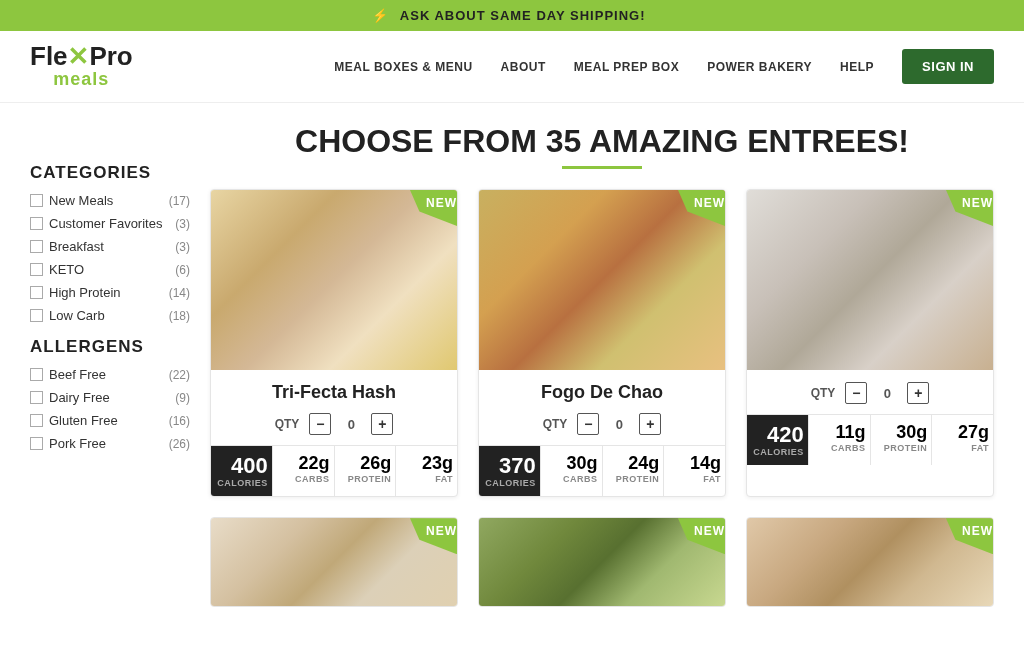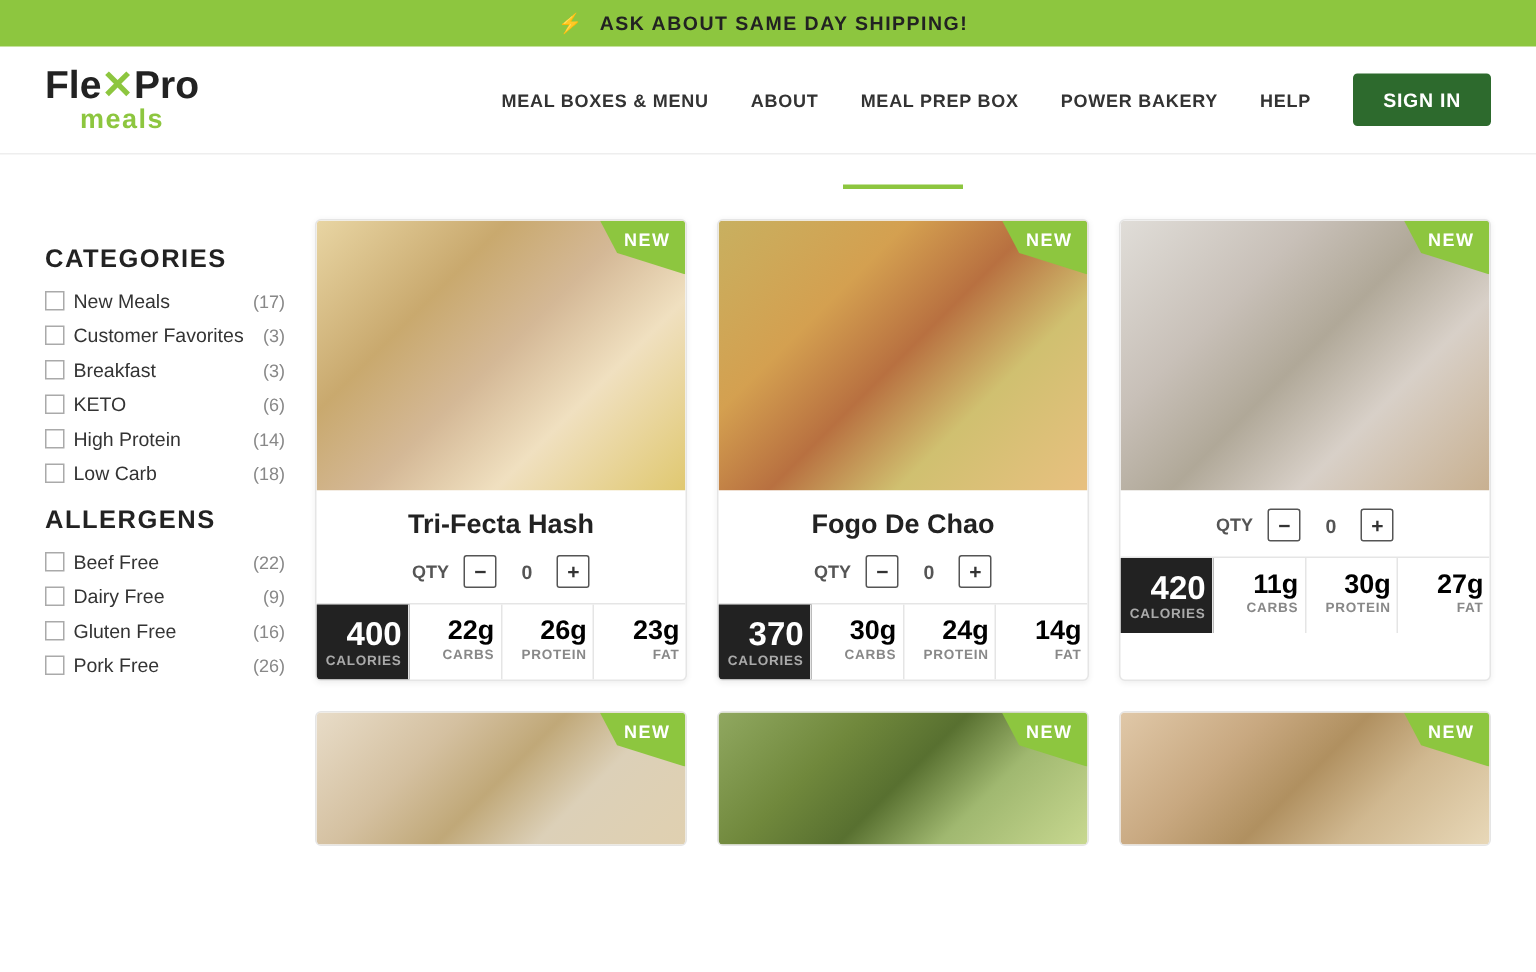--- a/index.html
+++ b/index.html
@@ -182,21 +182,21 @@
     }
 
     .new-badge {
       position: absolute;
       top: 0;
       right: 0;
       background: #8dc63f;
       color: #fff;
       font-size: 12px;
       font-weight: 800;
-      padding: 6px 10px 16px 16px;
+      padding: 6px 0 16px 16px;
       clip-path: polygon(0 0, 100% 0, 100% 100%, 20% 60%);
       letter-spacing: 1px;
     }
 
     .meal-body {
       padding: 12px 12px 0 12px;
     }
     .meal-name {
       font-size: 18px;
       font-weight: 700;
@@ -383,20 +383,21 @@
     <div class="sidebar-item">
       <div class="sidebar-item-left">
         <div class="checkbox"></div>
         <span>Pork Free</span>
       </div>
       <span class="sidebar-item-count">(26)</span>
     </div>
   </div>
 
   <div class="content">
+    <h1 class="page-title">CHOOSE FROM 35 AMAZING ENTREES!</h1>
     <div class="title-underline"></div>
 
     <div class="meal-grid">
 
       <div class="meal-card">
         <div class="meal-image-container">
           <div class="meal-image-placeholder food-img-1"></div>
           <div class="new-badge">NEW</div>
         </div>
         <div class="meal-body">

